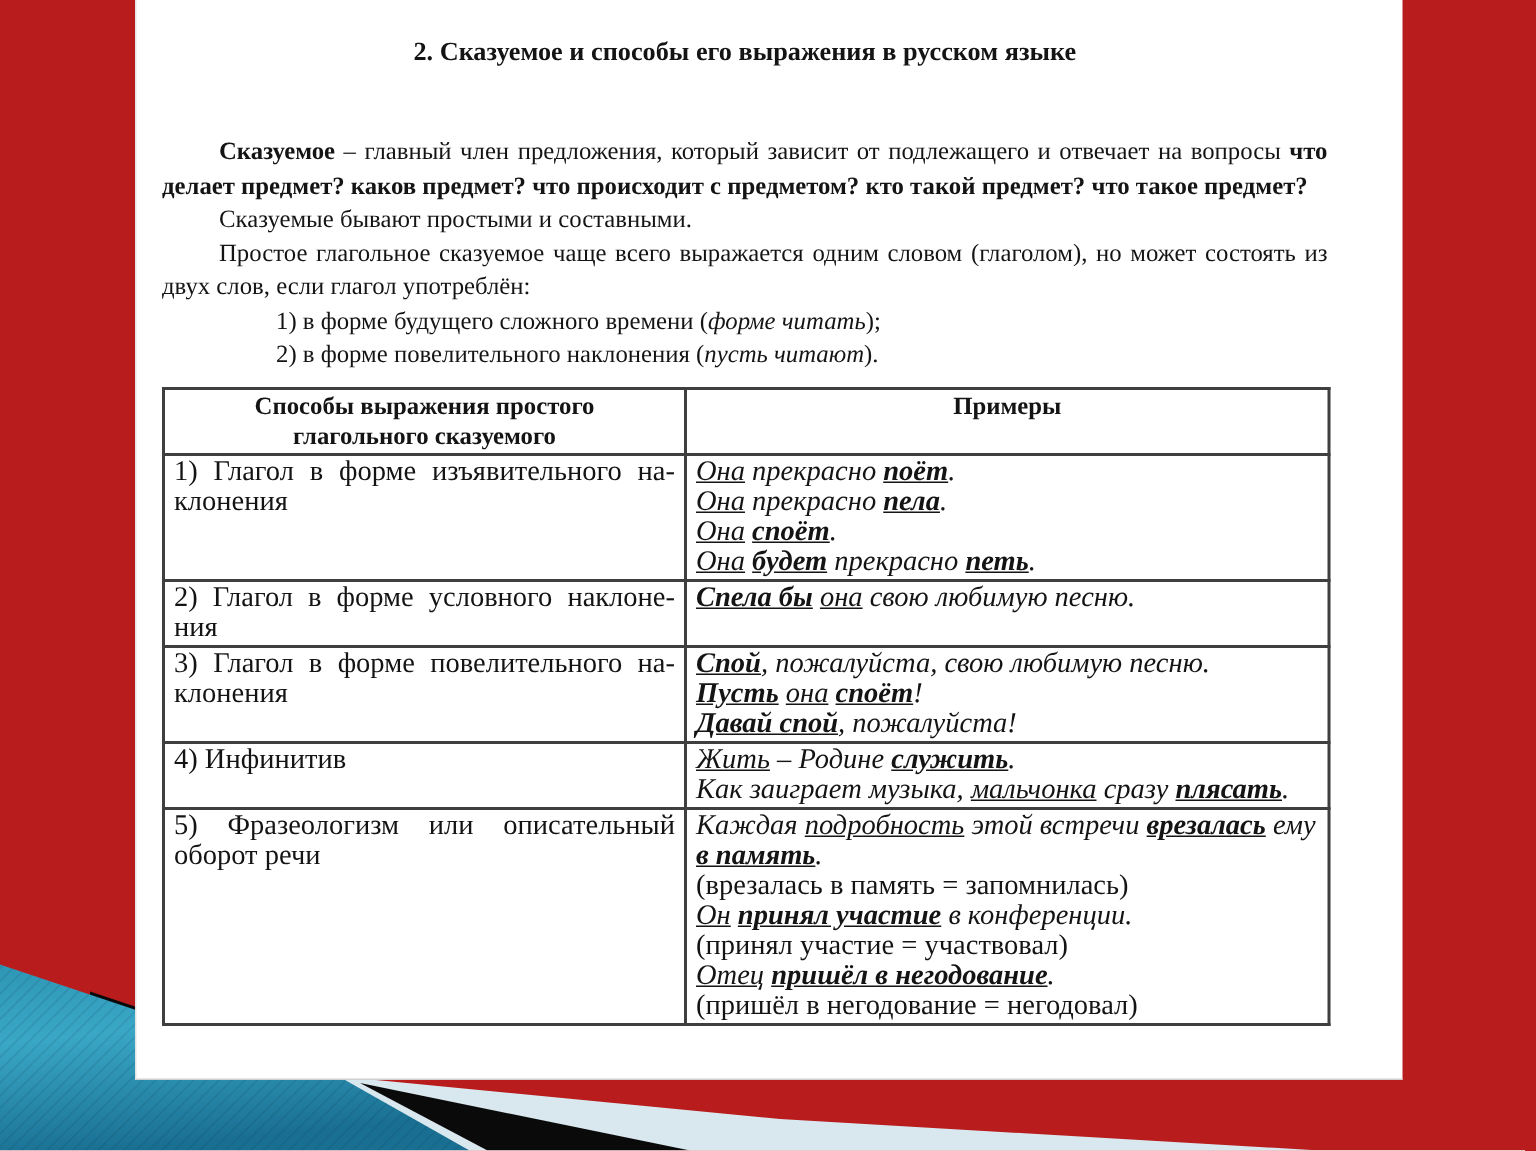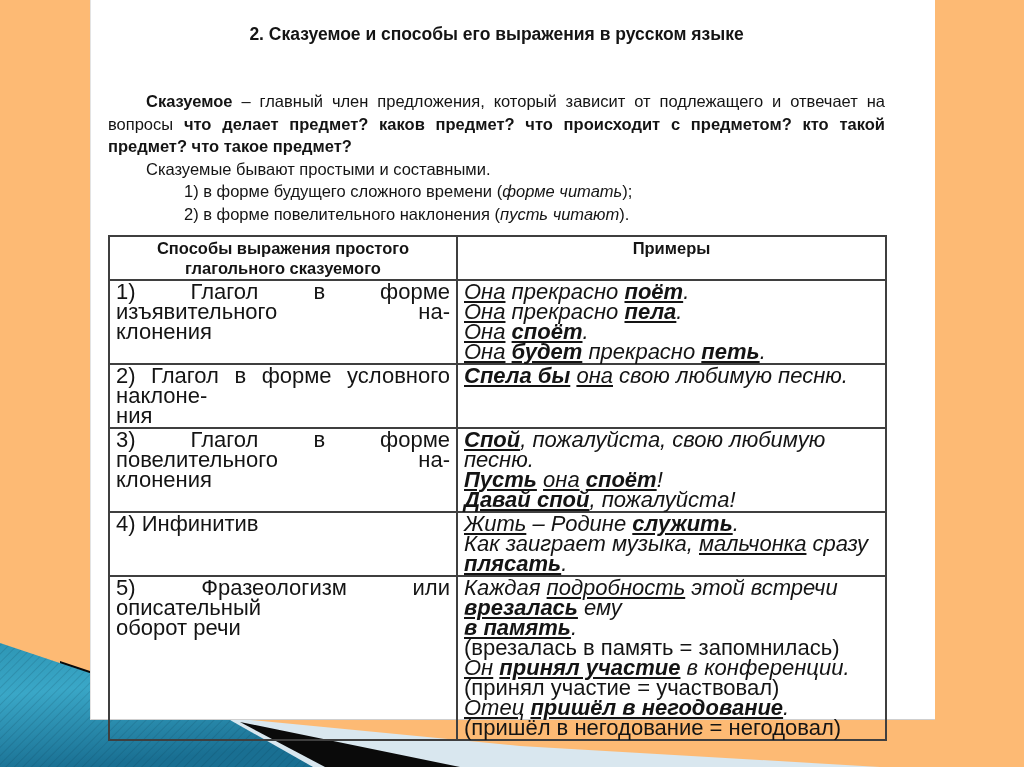--- a/index.html
+++ b/index.html
@@ -1,21 +1,21 @@
 <!DOCTYPE html>
 <html><head>
 <meta charset="utf-8">
 <style>
   html,body{margin:0;padding:0;background:#fff;}
   .slide{
     position:relative;
     width:1024px;height:767px;
-    background:#fdba74;
+    background:#b91c1c;
     overflow:hidden;
-    font-family:Liberation Sans, sans-serif;
+    font-family:Liberation Serif, serif;
     color:#141414;
   }
   .decor{position:absolute;left:0;top:0;width:1024px;height:767px;}
   .paper{
     position:absolute;left:90px;top:0;
     width:845px;height:720px;
     background:#ffffff;
     border-left:1px solid #e3e3e3;
     border-bottom:1px solid #cfcfcf;
     box-sizing:border-box;
@@ -44,21 +44,21 @@
     vertical-align:top;
     padding:1px 6px;
     box-sizing:border-box;
   }
   .doc-table th{
     font-size:16.5px;line-height:20px;font-weight:bold;
     text-align:center;height:40px;
   }
   .col-methods{width:348px;}
   .col-examples{width:429px;}
-  .doc-table td{font-size:22px;line-height:20px;}
+  .doc-table td{font-size:19px;line-height:20px;}
   .method-line{text-align:left;}
   .method-line.jl{text-align:justify;text-align-last:justify;}
   .example-cell{padding-left:7px;}
   .row-1 td{height:84px;}
   .row-2 td{height:40px;}
   .row-3 td{height:62px;}
   .row-4 td{height:40px;}
   .row-5 td{height:112px;}
 </style>
 </head>
@@ -88,20 +88,21 @@
 
     <polygon points="0,643 230,720 313,767 0,767" fill="url(#pinstripe)"></polygon>
   </svg>
 
   <div class="paper">
     <h1 class="doc-title">2. Сказуемое и способы его выражения в русском языке</h1>
 
     <div class="doc-body" id="doc-paragraphs">
         <div class="para"><span class="seg-b">Сказуемое</span><span> – главный член предложения, который зависит от подлежащего и отвечает на вопросы </span><span class="seg-b">что делает предмет? каков предмет? что происходит с предметом? кто такой предмет? что такое предмет?</span></div>
         <div class="para"><span>Сказуемые бывают простыми и составными.</span></div>
+        <div class="para"><span>Простое глагольное сказуемое чаще всего выражается одним словом (глаголом), но может состоять из двух слов, если глагол употреблён:</span></div>
         <div class="li"><span>1) в форме будущего сложного времени (</span><span class="seg-i">форме читать</span><span>);</span></div>
         <div class="li"><span>2) в форме повелительного наклонения (</span><span class="seg-i">пусть читают</span><span>).</span></div>
       </div>
 
     <table class="doc-table">
       <colgroup>
           <col class="col-methods">
           <col class="col-examples">
         </colgroup>
       <thead>

